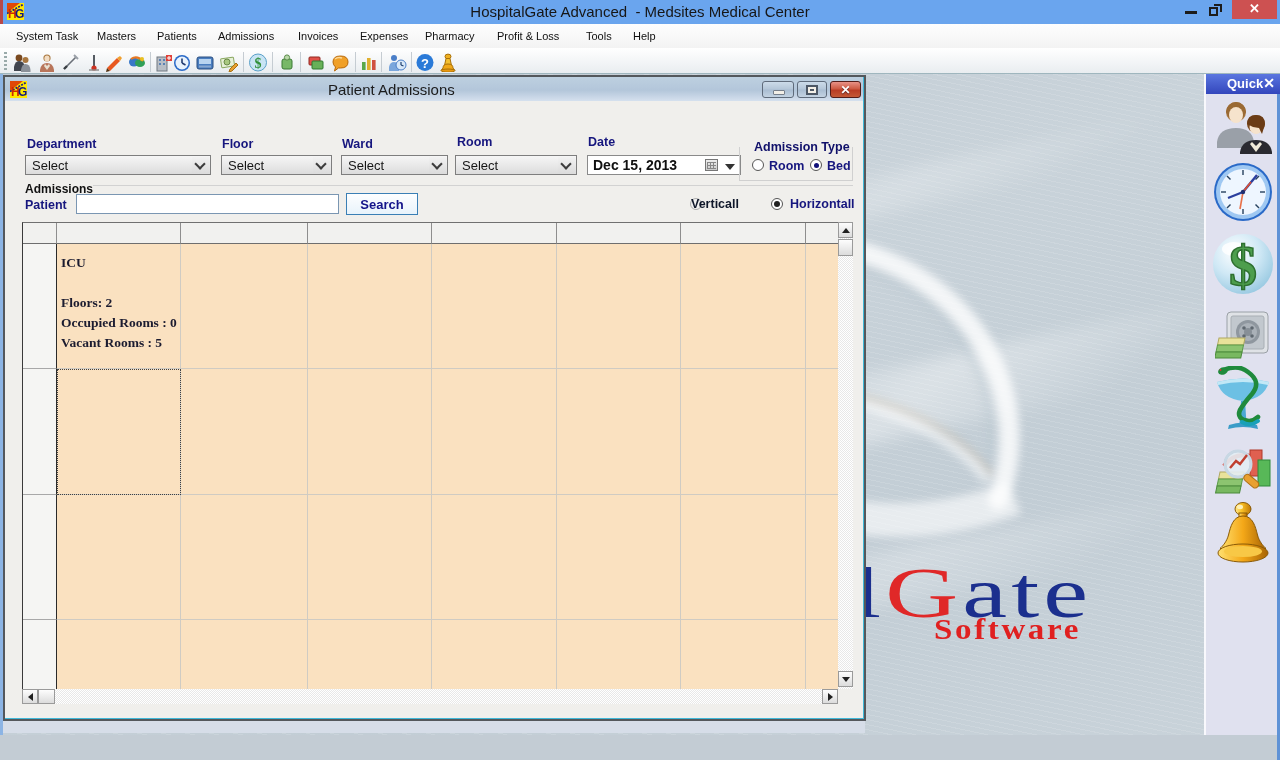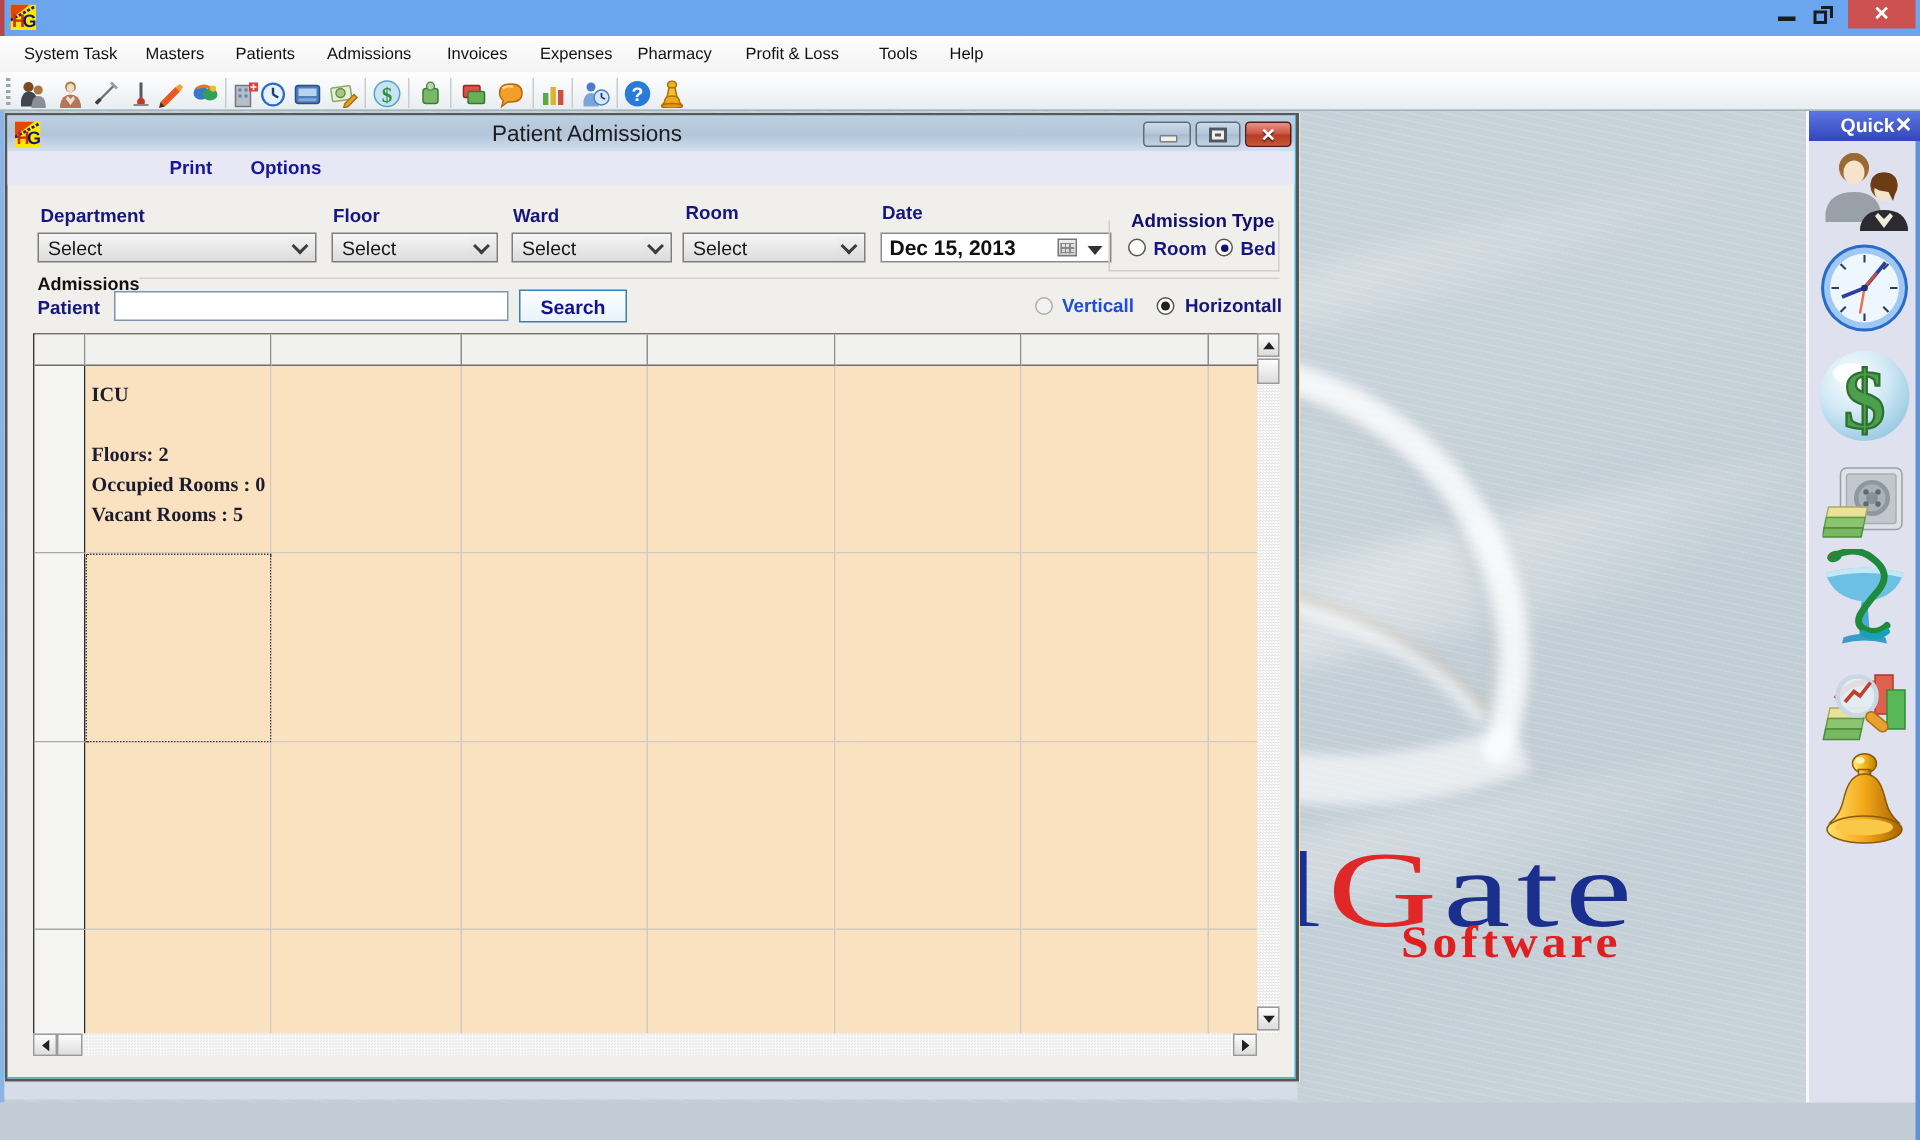--- a/index.html
+++ b/index.html
@@ -287,24 +287,20 @@
     <div class="abs" id="wtitletext">Patient Admissions</div>
     <div class="wbtn" id="wmin">
           <div class="dash"></div>
         </div>
     <div class="wbtn" id="wmax">
           <div class="sq"></div>
         </div>
     <div class="wbtn" id="wclose">
           <div class="x">✕</div>
         </div>
-    <div class="abs" id="wmenu">
-      <span style="left:108px">Print</span>
-      <span style="left:162px">Options</span>
-    </div>
 
     <div class="nlabel" style="left:22px;top:60px">Department</div>
     <div class="nlabel" style="left:217px;top:60px">Floor</div>
     <div class="nlabel" style="left:337px;top:60px">Ward</div>
     <div class="nlabel" style="left:452px;top:58px">Room</div>
     <div class="nlabel" style="left:583px;top:58px">Date</div>
     <div class="select" style="left:20px;top:78px;width:186px">Select<span class="chev"></span></div>
     <div class="select" style="left:216px;top:78px;width:111px">Select<span class="chev"></span></div>
     <div class="select" style="left:336px;top:78px;width:107px">Select<span class="chev"></span></div>
     <div class="select" style="left:450px;top:78px;width:122px">Select<span class="chev"></span></div>
@@ -317,21 +313,21 @@
     <div class="nlabel" style="left:764px;top:82px">Room</div>
     <div class="radio sel" style="left:805px;top:82px"></div>
     <div class="nlabel" style="left:822px;top:82px">Bed</div>
 
     <div class="nlabel" style="left:20px;top:105px;color:#111;font-size:12px">Admissions</div>
     <div class="abs" style="left:88px;top:108px;width:760px;height:1px;background:#d2d2d2"></div>
     <div class="nlabel" style="left:20px;top:121px">Patient</div>
     <div class="abs" id="patientbox"></div>
     <div class="abs" id="searchbtn">Search</div>
     <div class="radio dis" style="left:685px;top:121px"></div>
-    <div class="nlabel" style="left:703px;top:120px;color:#1d4ed8">Verticall</div>
+    <div class="nlabel" style="left:686px;top:120px;color:#0f172a">Verticall</div>
     <div class="radio selb" style="left:766px;top:121px"></div>
     <div class="nlabel" style="left:785px;top:120px">Horizontall</div>
 
     <div class="abs" id="grid">
 
       <div class="ghc" style="left:0;top:0;width:34px;height:21px"></div>
       <div class="ghc" style="left:34px;top:0;width:124px;height:21px"></div>
       <div class="ghc" style="left:158px;top:0;width:127px;height:21px"></div>
       <div class="ghc" style="left:285px;top:0;width:124px;height:21px"></div>
       <div class="ghc" style="left:409px;top:0;width:125px;height:21px"></div>
@@ -396,20 +392,21 @@
     <div class="sbtn" style="left:817px;top:612px;width:16px;height:15px">
       <svg width="5" height="8" style="margin:3px 4.5px">
             <path d="M0 0 L5 4 L0 8 z" fill="#202020"></path>
           </svg>
         </div>
   </div>
     </div>
 
   <div class="abs" id="titlebar">
     <div class="abs redstrip"></div>
+    <div class="abs" id="apptitle">HospitalGate Advanced&nbsp; - Medsites Medical Center</div>
     <div class="abs hgicon" id="hgicon1"><svg width="17" height="17" viewBox="0 0 17 17">
           <rect width="17" height="17" fill="#ffe800"></rect>
           <path d="M0 0 L13 0 L0 10 z" fill="#e04808"></path>
           <line x1="0" y1="10.5" x2="16" y2="1.5" stroke="#202080" stroke-width="1.8" stroke-dasharray="2 1.2"></line>
           <text x="1" y="15" font-size="12" font-weight="bold" fill="#d02800" font-family="Liberation Sans,sans-serif">H</text>
           <text x="8" y="15" font-size="12" font-weight="bold" fill="#101880" font-family="Liberation Sans,sans-serif">G</text>
         </svg></div>
     <div class="abs" id="minbtn"></div>
     <div class="abs" id="restbtn"></div>
     <div class="abs" id="restbtn2"></div>

